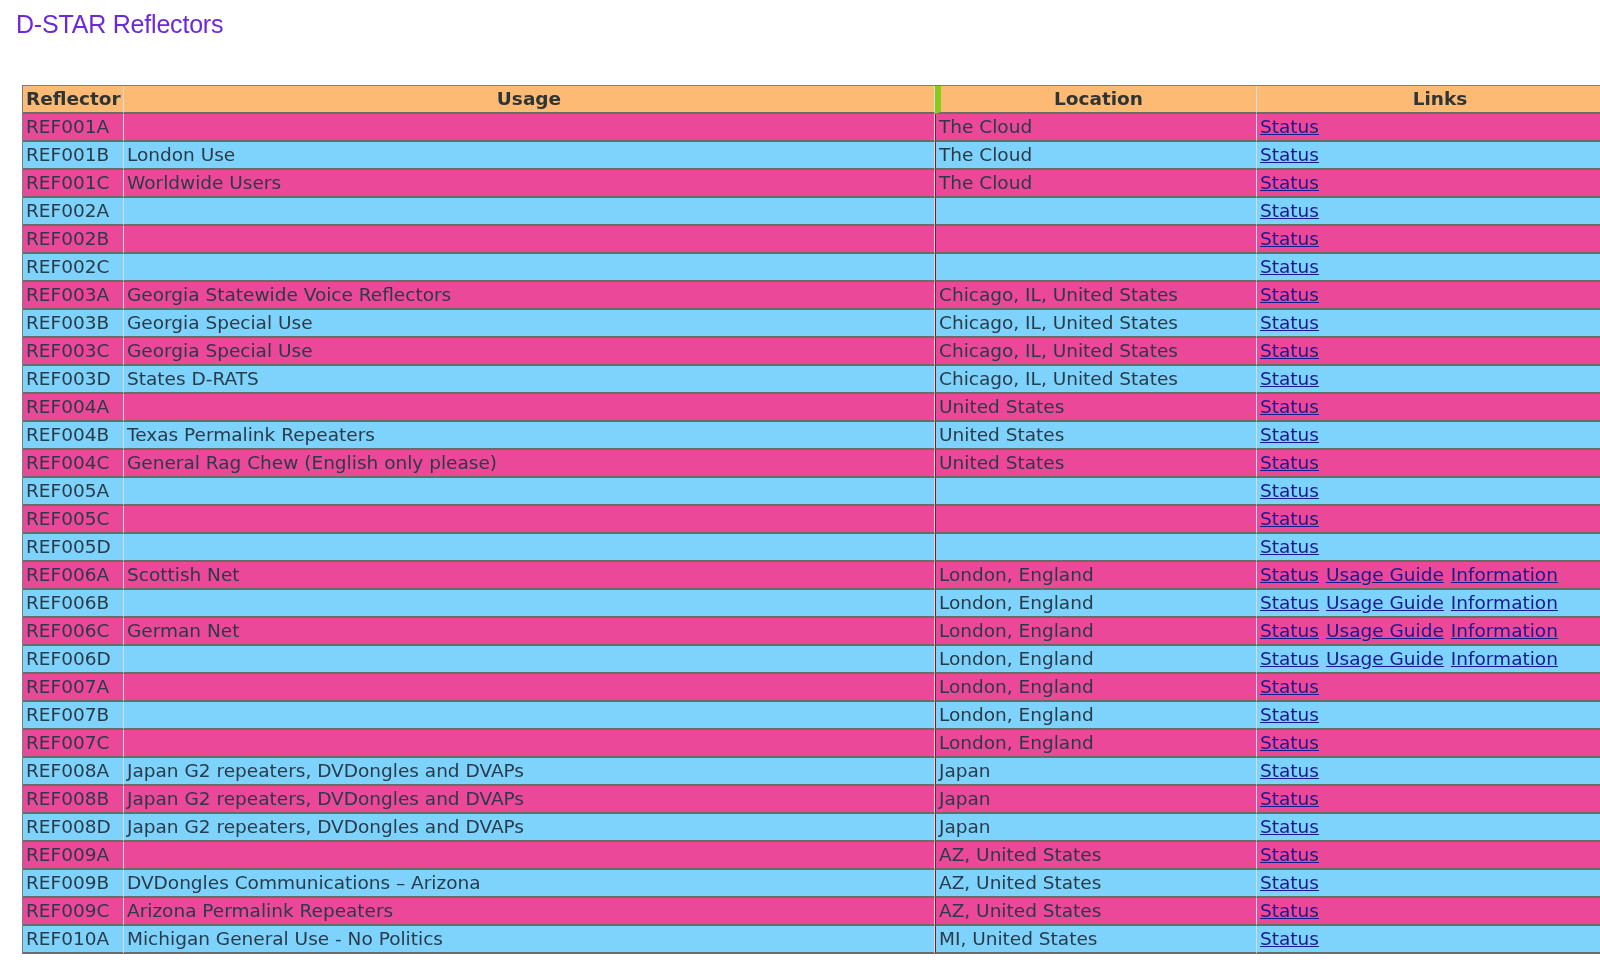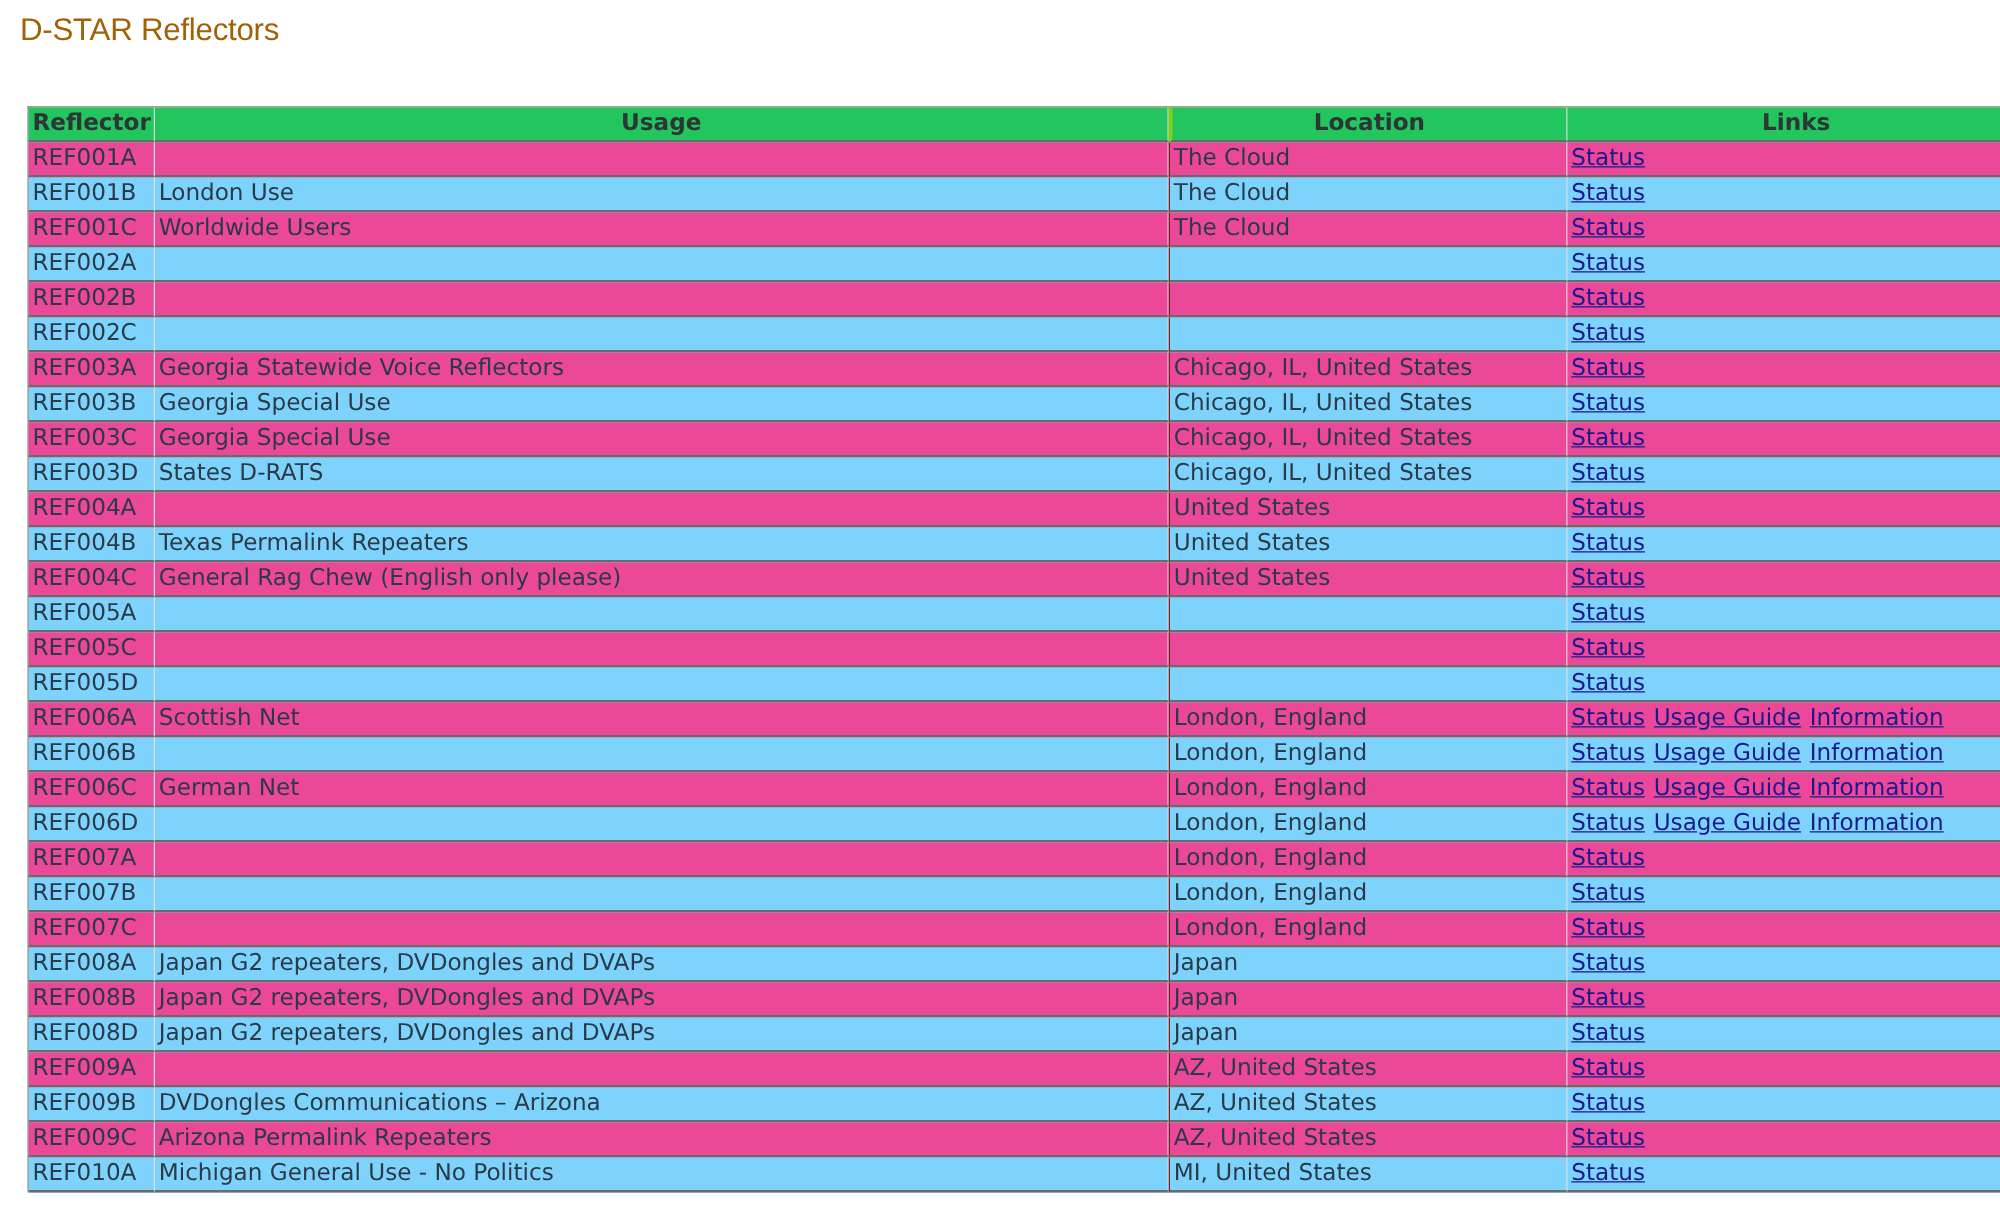--- a/index.html
+++ b/index.html
@@ -14,21 +14,21 @@
       position: relative;
     }
     .page-title {
       position: absolute;
       left: 16px;
       top: 10px;
       margin: 0;
       font-family: "Liberation Sans", sans-serif;
       font-size: 25px;
       font-weight: normal;
-      color: #a16207;
+      color: #6d28d9;
       letter-spacing: -0.2px;
     }
     .reflector-table {
       position: absolute;
       left: 22px;
       top: 85px;
       width: 1590px;
       border-collapse: separate;
       border-spacing: 0;
       border-left: 1px solid #7d7d7d;
@@ -46,25 +46,25 @@
       border-bottom: 2px solid #6b6b6b;
       white-space: nowrap;
       overflow: hidden;
       vertical-align: middle;
       line-height: 26px;
     }
     .reflector-table th {
       font-weight: bold;
       color: #2d3535;
       text-align: center;
-      background: #22c55e;
+      background: #fdba74;
     }
     .reflector-table th.col-reflector { text-align: left; }
     .reflector-table td.col-location { border-left: 1px solid #7f1d1d; }
-    .reflector-table th.col-location { border-left: 3px solid #84cc16; }
+    .reflector-table th.col-location { border-left: 6px solid #84cc16; }
     .reflector-table tr.row-odd td { background: #ec4899; }
     .reflector-table tr.row-even td { background: #7dd3fc; }
     .col-reflector { width: 94px; }
     .col-usage { width: 804px; margin-left: 16px; }
     .col-location { width: 309px; }
     .col-links { width: 360px; }
     .link {
       color: #1a1a8c;
       text-decoration: underline;
       cursor: pointer;

